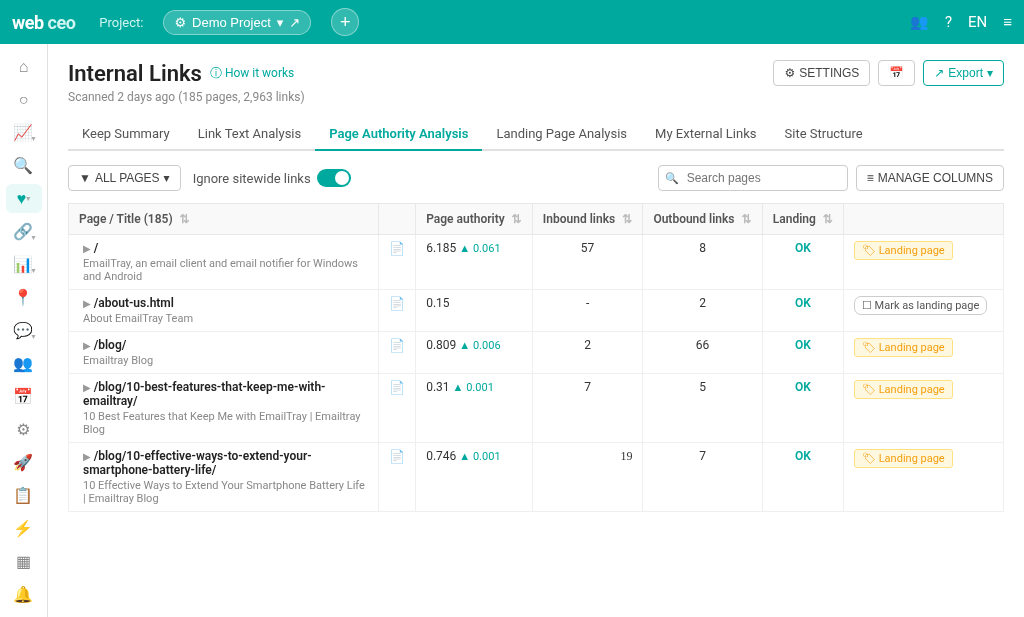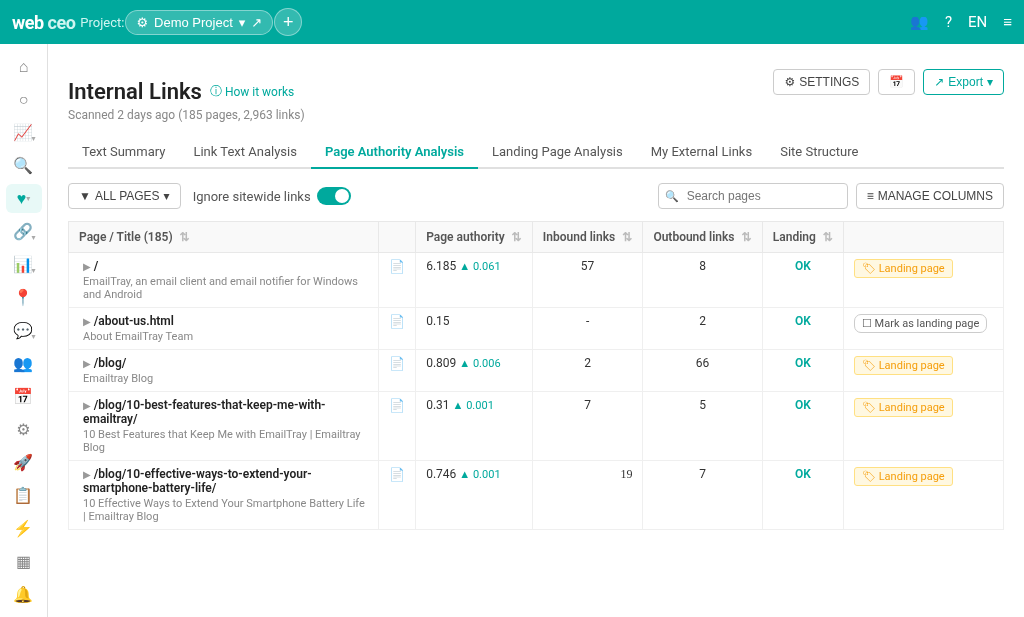--- a/index.html
+++ b/index.html
@@ -27,21 +27,21 @@
     }
     .sidebar-icon.active { color: #00a99d; }
 
     
     .top-nav {
       background: #00a99d;
       height: 44px;
       display: flex;
       align-items: center;
       padding: 0 12px;
-      gap: 1px;
+      gap: 20px;
       flex-shrink: 0;
     }
     .logo {
       color: #fff;
       font-size: 18px;
       font-weight: bold;
       letter-spacing: -0.5px;
       margin-right: 4px;
     }
     .logo span { color: #cef5f1; }
@@ -86,21 +86,21 @@
       padding: 16px 20px;
     }
 
     
     .page-header {
       display: flex;
       align-items: center;
       justify-content: space-between;
       margin-bottom: 4px;
     }
-    .page-title-area { display: flex; align-items: center; gap: 8px; margin-top: 19px; }
+    .page-title-area { display: flex; align-items: center; gap: 8px; }
     .page-title { font-size: 22px; font-weight: 600; color: #222; }
     .how-it-works { color: #00a99d; font-size: 12px; text-decoration: none; display: flex; align-items: center; gap: 3px; }
     .page-actions { display: flex; gap: 8px; }
     .btn-settings, .btn-calendar, .btn-export {
       border: 1px solid #ccc;
       background: #fff;
       border-radius: 4px;
       padding: 5px 10px;
       font-size: 12px;
       cursor: pointer;
@@ -324,21 +324,21 @@
             <span>↗</span>
             <span>Export</span>
             <span>▾</span>
           </button>
         </div>
       </div>
 
       <div class="scan-info">Scanned 2 days ago  (185 pages, 2,963 links)</div>
 
       <div class="tabs">
-        <div class="tab">Text Summary</div>
+        <div class="tab">Keep Summary</div>
         <div class="tab">Link Text Analysis</div>
         <div class="tab active">Page Authority Analysis</div>
         <div class="tab">Landing Page Analysis</div>
         <div class="tab">My External Links</div>
         <div class="tab">Site Structure</div>
       </div>
 
       <div class="toolbar">
         <button class="filter-btn">
           <span>▼</span>

